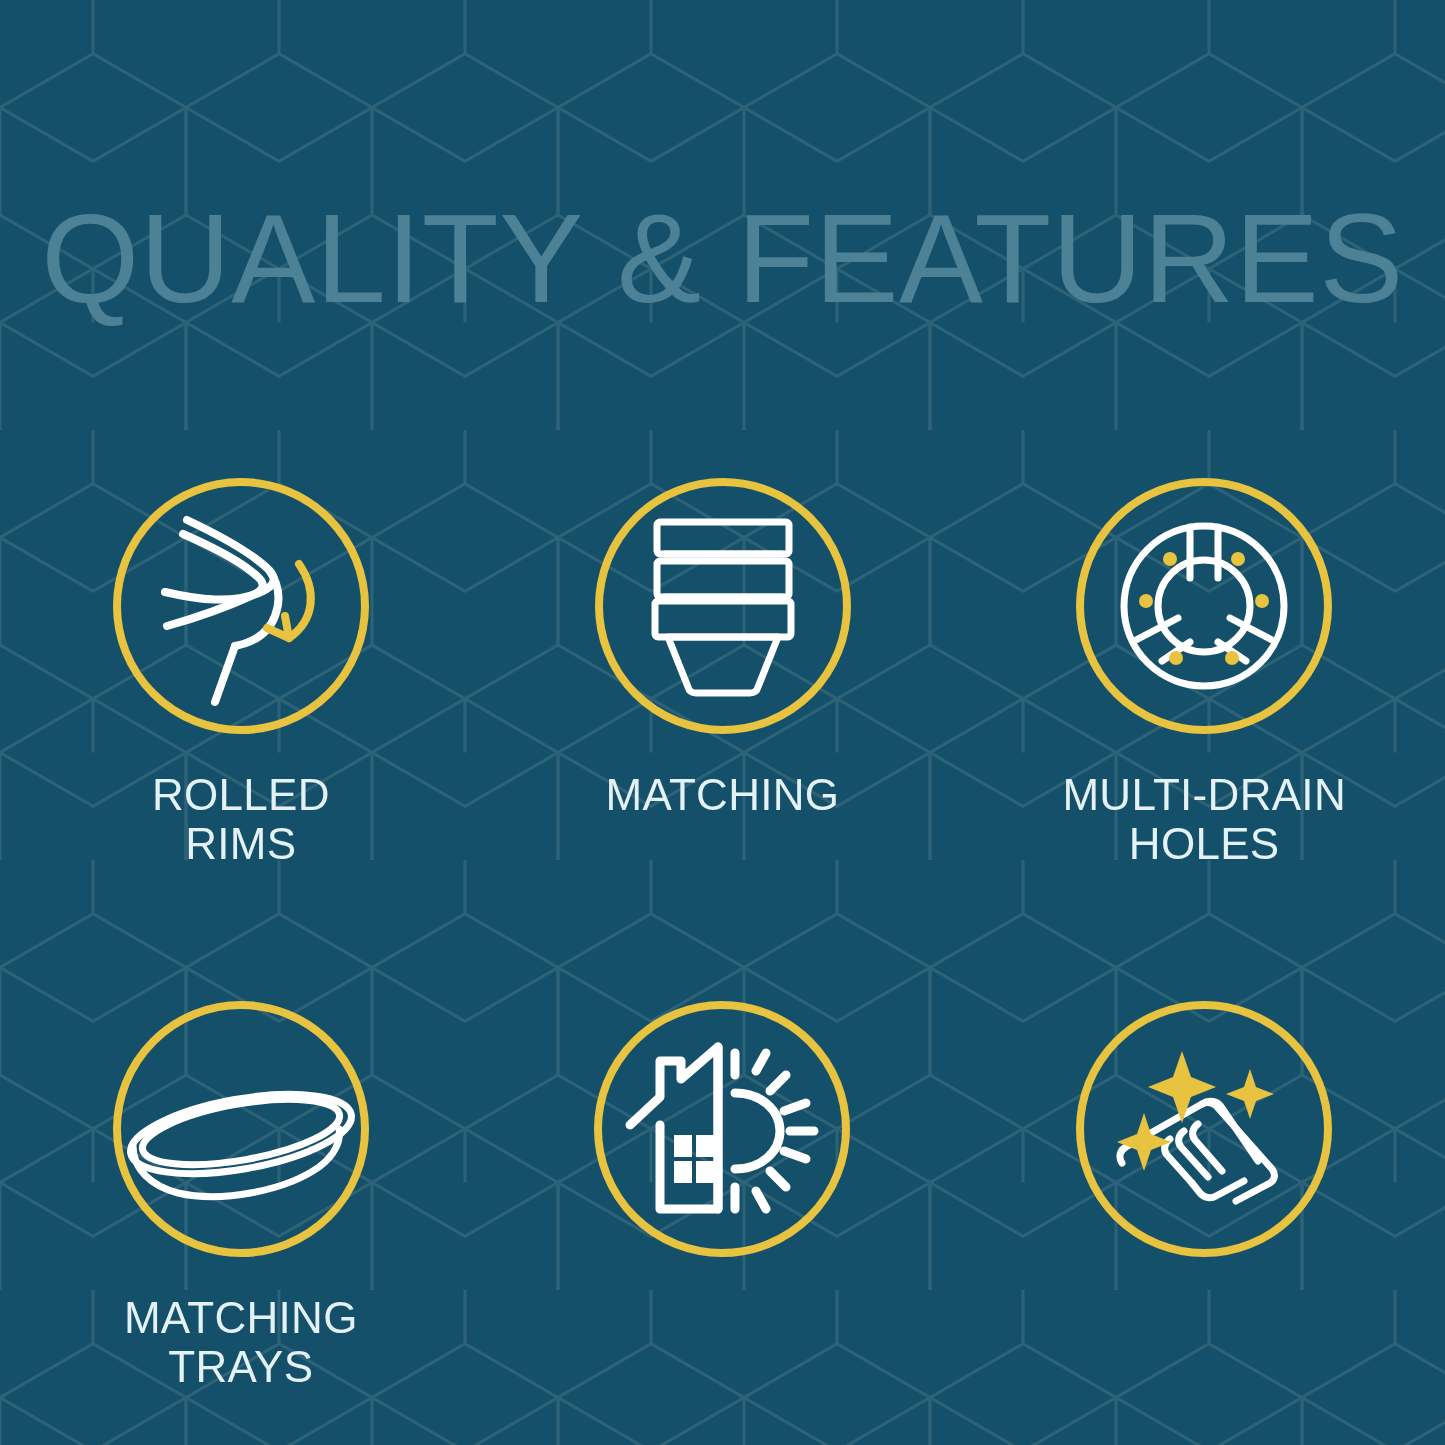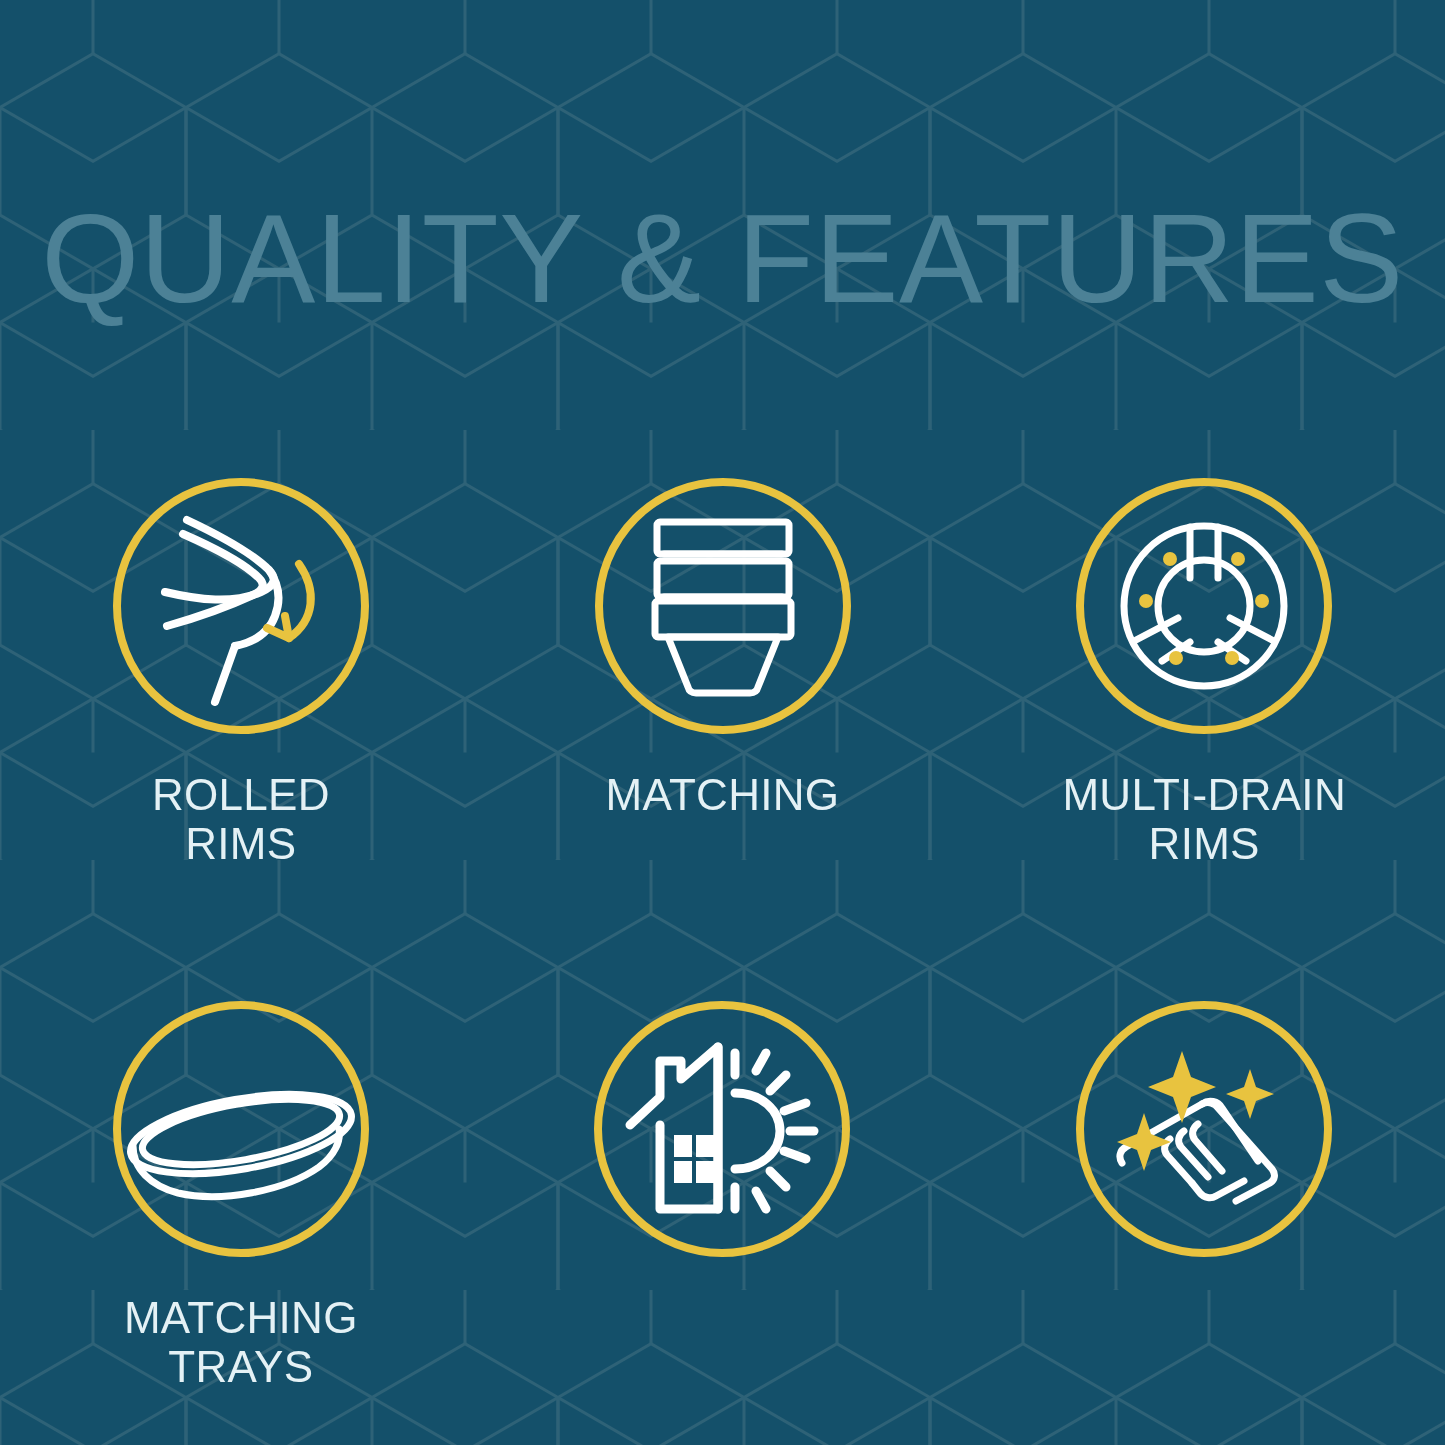--- a/index.html
+++ b/index.html
@@ -144,21 +144,21 @@
               <circle cx="104" cy="91" r="7"></circle>
               <circle cx="172" cy="91" r="7"></circle>
               <circle cx="80" cy="133" r="7"></circle>
               <circle cx="196" cy="133" r="7"></circle>
               <circle cx="110" cy="190" r="7"></circle>
               <circle cx="166" cy="190" r="7"></circle>
             </g>
           </svg>
         </div>
         <div class="caption">MULTI-DRAIN
-RIMS</div>
+HOLES</div>
       </div>
 
     </div>
 
     <div class="row bottom">
 
       <div class="cell">
         <div class="badge">
           <svg viewBox="0 0 276 276">
             <circle cx="138" cy="138" r="124" fill="none" stroke="#E8C33F" stroke-width="8"></circle>

